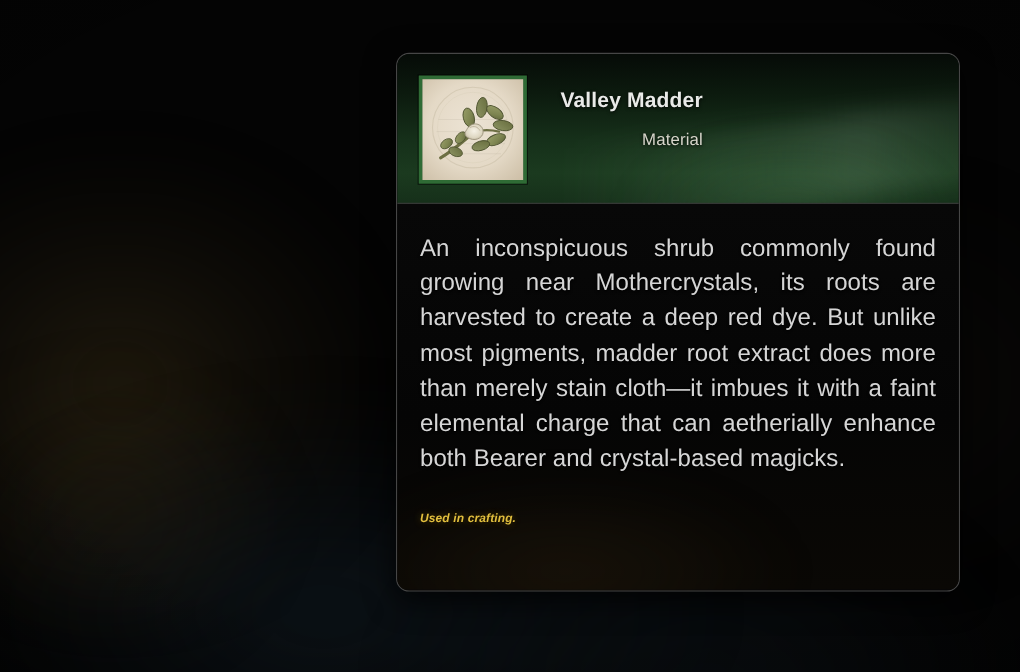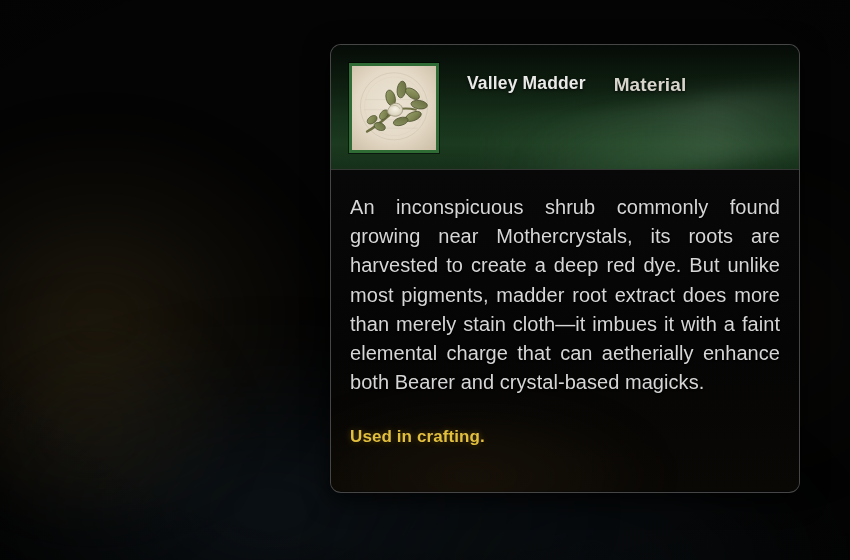--- a/index.html
+++ b/index.html
@@ -152,35 +152,35 @@
   }
   .item-icon-inner svg { display: block; width: 100%; height: 100%; }
 
   
   .header-text {
     position: relative;
     z-index: 2;
     margin-left: 28px;
     padding-top: 30px;
     display: flex;
-    flex-direction: row;
-    gap: 28px;
+    flex-direction: column;
+    gap: 16px;
     text-align: right;
   }
   .item-name {
     font-size: 17.5px;
     font-weight: 600;
     color: #e9eae8;
     letter-spacing: 0.15px;
     text-shadow: 0 1px 3px rgba(0,0,0,0.85);
     line-height: 1;
   }
   .item-category {
-    font-size: 19px;
-    font-weight: 700;
+    font-size: 14px;
+    font-weight: 400;
     color: #d7d5cb;
     letter-spacing: 0.1px;
     text-shadow: 0 1px 3px rgba(0,0,0,0.85);
     line-height: 1;
   }
 
   
   .panel-body {
     position: relative;
     padding: 23px 19px 0 19px;
@@ -205,25 +205,26 @@
     color: #d6d6d6;
     text-align: justify;
     text-justify: inter-word;
     letter-spacing: 0.05px;
     text-shadow: 0 1px 2px rgba(0,0,0,0.9);
   }
   .crafting-note {
     position: relative;
     z-index: 2;
     margin-top: 30px;
-    font-size: 17px;
+    font-size: 10px;
     font-weight: 600;
     color: #e2bf3e;
     letter-spacing: 0.1px;
     text-shadow: 0 0 6px rgba(190,150,30,0.45), 0 1px 2px rgba(0,0,0,0.9);
+    font-style: italic;
   }
 </style>
 </head>
 <body>
 
 <div class="bg-root">
   <div class="glow glow-warm-left"></div>
   <div class="glow glow-warm-left2"></div>
   <div class="glow glow-cool-bottom"></div>
   <div class="glow glow-cool-bottom2"></div>

